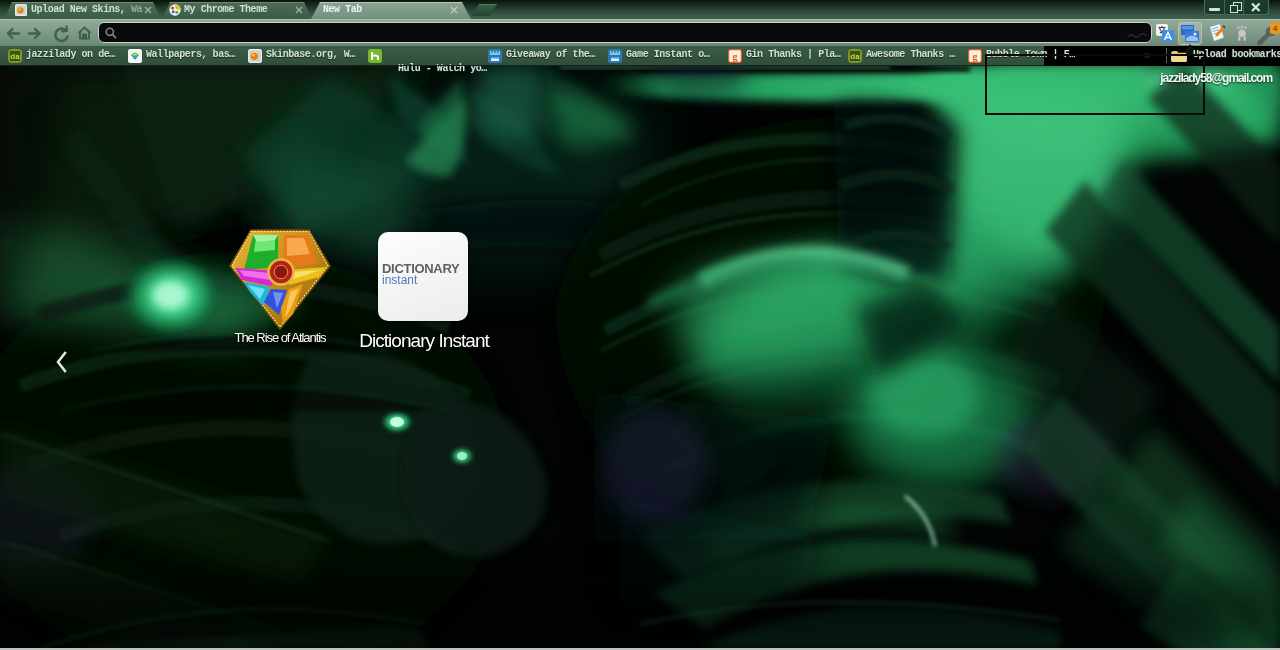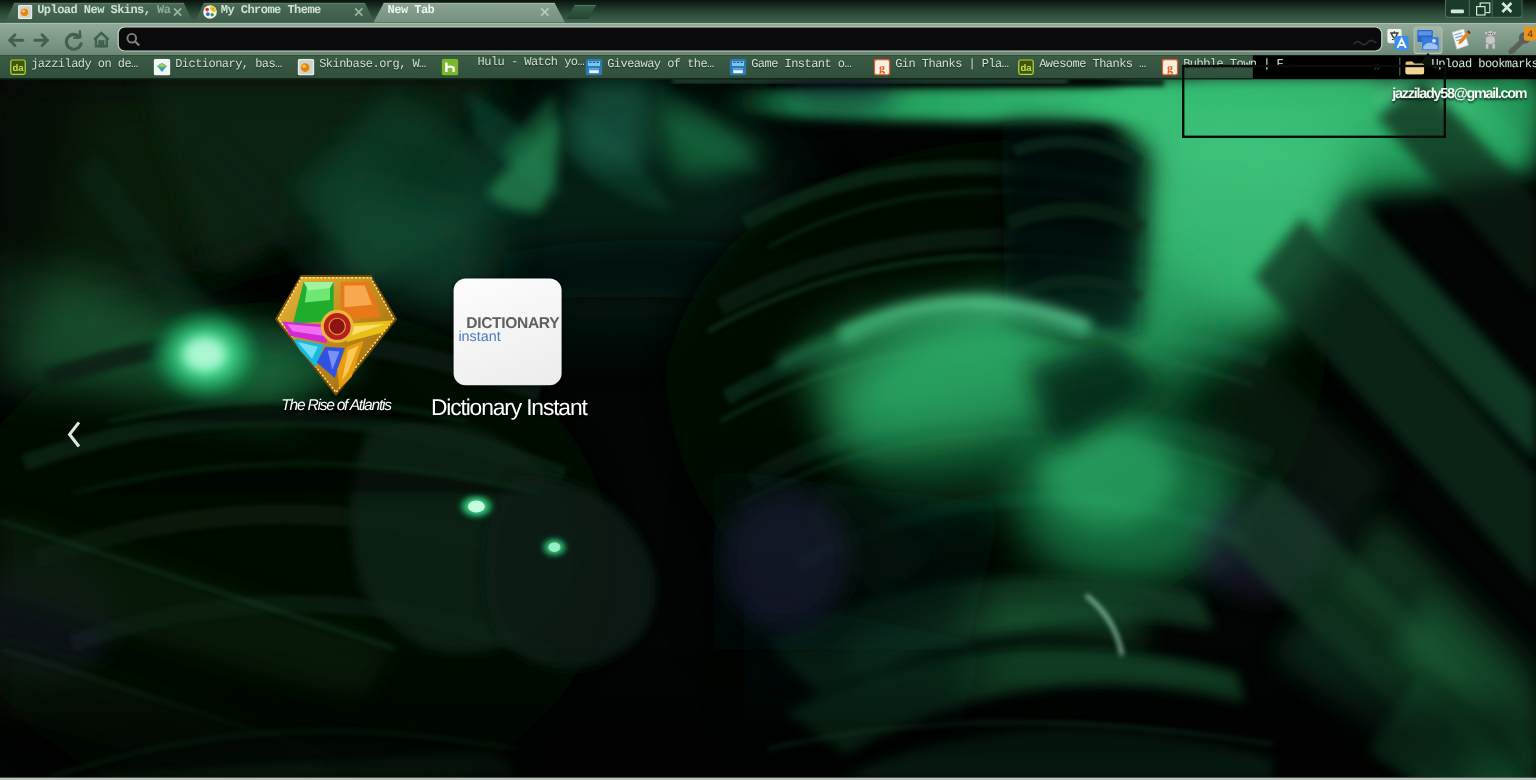--- a/index.html
+++ b/index.html
@@ -11,21 +11,21 @@
   .tab.inactive{background:linear-gradient(#4b6b57,#3c5c48);box-shadow:inset 0 1px 0 #6d8a77;}
   .tab.active{background:linear-gradient(#8ba393,#73907e);box-shadow:inset 0 1px 0 #b7c8ba;}
   .tabtxt{font-family:"Liberation Mono",monospace;font-size:10px;font-weight:bold;letter-spacing:-0.45px;color:#cfe2d2;white-space:nowrap;top:4px;}
   .fav{width:12px;height:12px;top:4px;}
   
   #toolbar{left:0;top:19px;width:1280px;height:27px;background:linear-gradient(#93ab9b,#7f9a89 50%,#6f8c7a 90%,#688572);box-shadow:inset 0 1px 0 #a8bfae;}
   #omni{left:98px;top:3px;width:1054px;height:21px;background:#0a0a0c;border:1px solid #c6d2c6;border-radius:6px;box-sizing:border-box;}
   
   #bookbar{left:0;top:46px;width:1044px;height:20px;background:linear-gradient(#3b5b47,#2f4f3b);border-bottom:0;}
   #bookbar:after{content:"";position:absolute;left:0;bottom:0;width:100%;height:1px;background:#13251a;}
-  .bktxt{font-family:"Liberation Mono",monospace;font-size:10px;font-weight:normal;letter-spacing:-0.45px;color:#d4e2d4;white-space:nowrap;text-shadow:0 1px 1px #13251a;}
+  .bktxt{font-family:"Liberation Mono",monospace;font-size:10px;font-weight:bold;letter-spacing:-0.45px;color:#d4e2d4;white-space:nowrap;text-shadow:0 1px 1px #13251a;}
   .bkic{width:14px;height:14px;border-radius:2px;}
   
   #content{left:0;top:66px;width:1280px;height:582px;background:#020503;}
   #bottom{left:0;top:648px;width:1280px;height:2px;background:#bcc3bc;}
   .applabel{color:#fff;font-size:13px;text-shadow:0 1px 2px #000;white-space:nowrap;}
   #email{color:#f4f8f4;font-size:12px;font-weight:bold;letter-spacing:-1.05px;text-shadow:0 1px 2px rgba(0,0,0,.7);}
   #blackrect{left:985px;top:54px;width:220px;height:61px;border:2px solid #0a0c0a;box-sizing:border-box;}
 </style>
 </head>
 <body>
@@ -313,33 +313,33 @@
         <rect x="1" y="1" width="12" height="12" rx="1.5" fill="none" stroke="#b8d83a" stroke-width="1"></rect>
         <text x="7" y="10" font-size="8" font-family="Liberation Sans" font-weight="bold" fill="#c2dc4a" text-anchor="middle">da</text>
       </svg>
     <div class="bktxt abs" style="left:26px;top:3px;">jazzilady on de…</div>
     <svg class="bkic abs" style="left:128px;top:3px;" viewBox="0 0 14 14">
         <rect width="14" height="14" rx="1" fill="#f4f6f4"></rect>
         <path d="M3 6 L7 3.5 L11 6 L7 11 Z" fill="#3a9ac8"></path>
         <path d="M3 6 L7 3.5 L11 6 L7 7.5 Z" fill="#7ac85a"></path>
         <path d="M5.5 5 L8.5 5 L7 6.5 Z" fill="#e8d24a"></path>
       </svg>
-    <div class="bktxt abs" style="left:146px;top:3px;">Dictionary, bas…</div>
+    <div class="bktxt abs" style="left:146px;top:3px;">Wallpapers, bas…</div>
     <svg class="bkic abs" style="left:248px;top:3px;" viewBox="0 0 14 14">
         <rect width="14" height="14" rx="1.5" fill="#e8ebe8"></rect>
         <rect x="1.3" y="1.3" width="11.4" height="11.4" rx="1" fill="#cdd3cd"></rect>
         <circle cx="6.3" cy="7.3" r="3.6" fill="#e8820a"></circle>
         <circle cx="5.4" cy="6.2" r="1.4" fill="#ffc45a"></circle>
       </svg>
     <div class="bktxt abs" style="left:266px;top:3px;">Skinbase.org, W…</div>
     <svg class="bkic abs" style="left:368px;top:3px;" viewBox="0 0 14 14">
         <rect width="14" height="14" rx="2" fill="#78b82a"></rect>
         <path d="M4 3 V11 M4 7.5 Q7 5.5 10 7.5 V11" stroke="#fff" stroke-width="2" fill="none"></path>
       </svg>
-    <div class="bktxt abs" style="left:386px;top:1px;padding-left:12px;">Hulu - Watch yo…</div>
+    <div class="bktxt abs" style="left:386px;top:17px;padding-left:12px;">Hulu - Watch yo…</div>
     <svg class="bkic abs" style="left:488px;top:3px;" viewBox="0 0 14 14">
         <rect width="14" height="14" rx="2" fill="#2a7ab8"></rect>
         <rect x="2" y="2" width="10" height="4" fill="#7ac8e8"></rect>
         <path d="M3 3 h2 M6 3 h2 M9 3 h2" stroke="#2a5a88" stroke-width="1"></path>
         <rect x="3" y="8" width="8" height="4" fill="#e8f4fa"></rect>
         <rect x="3" y="8" width="8" height="1.5" fill="#4a9ad8"></rect>
       </svg>
     <div class="bktxt abs" style="left:506px;top:3px;">Giveaway of the…</div>
     <svg class="bkic abs" style="left:608px;top:3px;" viewBox="0 0 14 14">
         <rect width="14" height="14" rx="2" fill="#2a7ab8"></rect>
@@ -409,24 +409,24 @@
 
     <path d="M44 63 L60 64 L52 89 L37 76 Z" fill="#2f52e0"></path>
     <path d="M46 66 L56 67 L50 82 Z" fill="#7a90f4"></path>
 
     <path d="M62 63 L76 58 L66 88 L56 98 L54 82 Z" fill="#e89c10"></path>
     <path d="M63 66 L72 62 L63 84 L58 91 Z" fill="#f8c856"></path>
 
     <circle cx="54" cy="46" r="12.5" fill="#b82020" stroke="#e8b83a" stroke-width="2.6"></circle>
     <circle cx="54" cy="46" r="6.8" fill="#8e1414" stroke="#d8a02a" stroke-width="1"></circle>
   </svg>
-  <div class="applabel abs" style="left:280px;top:330px;transform:translateX(-50%);font-size:13px;letter-spacing:-1.05px;font-style:italic;">The Rise of Atlantis</div>
+  <div class="applabel abs" style="left:280px;top:330px;transform:translateX(-50%);font-size:13px;letter-spacing:-1.05px;">The Rise of Atlantis</div>
 
   <div class="abs" style="left:378px;top:232px;width:90px;height:89px;background:linear-gradient(160deg,#fdfdfd,#ececec);border-radius:10px;box-shadow:0 1px 3px rgba(0,0,0,.6);"></div>
-  <div class="abs" style="left:382px;top:261px;width:84px;text-align:right;font-size:13px;font-weight:bold;color:#606060;letter-spacing:-0.3px;">DICTIONARY</div>
+  <div class="abs" style="left:382px;top:261px;width:84px;text-align:left;font-size:13px;font-weight:bold;color:#606060;letter-spacing:-0.3px;">DICTIONARY</div>
   <div class="abs" style="left:382px;top:273px;width:82px;text-align:left;font-size:12px;color:#4a7ac0;">instant</div>
   <div class="applabel abs" style="left:424px;top:330px;transform:translateX(-50%);font-size:19px;letter-spacing:-0.95px;">Dictionary Instant</div>
 
   <svg class="abs" style="left:54px;top:351px;" width="14" height="22" viewBox="0 0 14 22">
       <path d="M11 2 L4 11 L11 20" stroke="#e0e4e0" stroke-width="2.6" fill="none" stroke-linecap="square"></path>
     </svg>
 
   <div id="bottom" class="abs"></div>
 </div>
 

